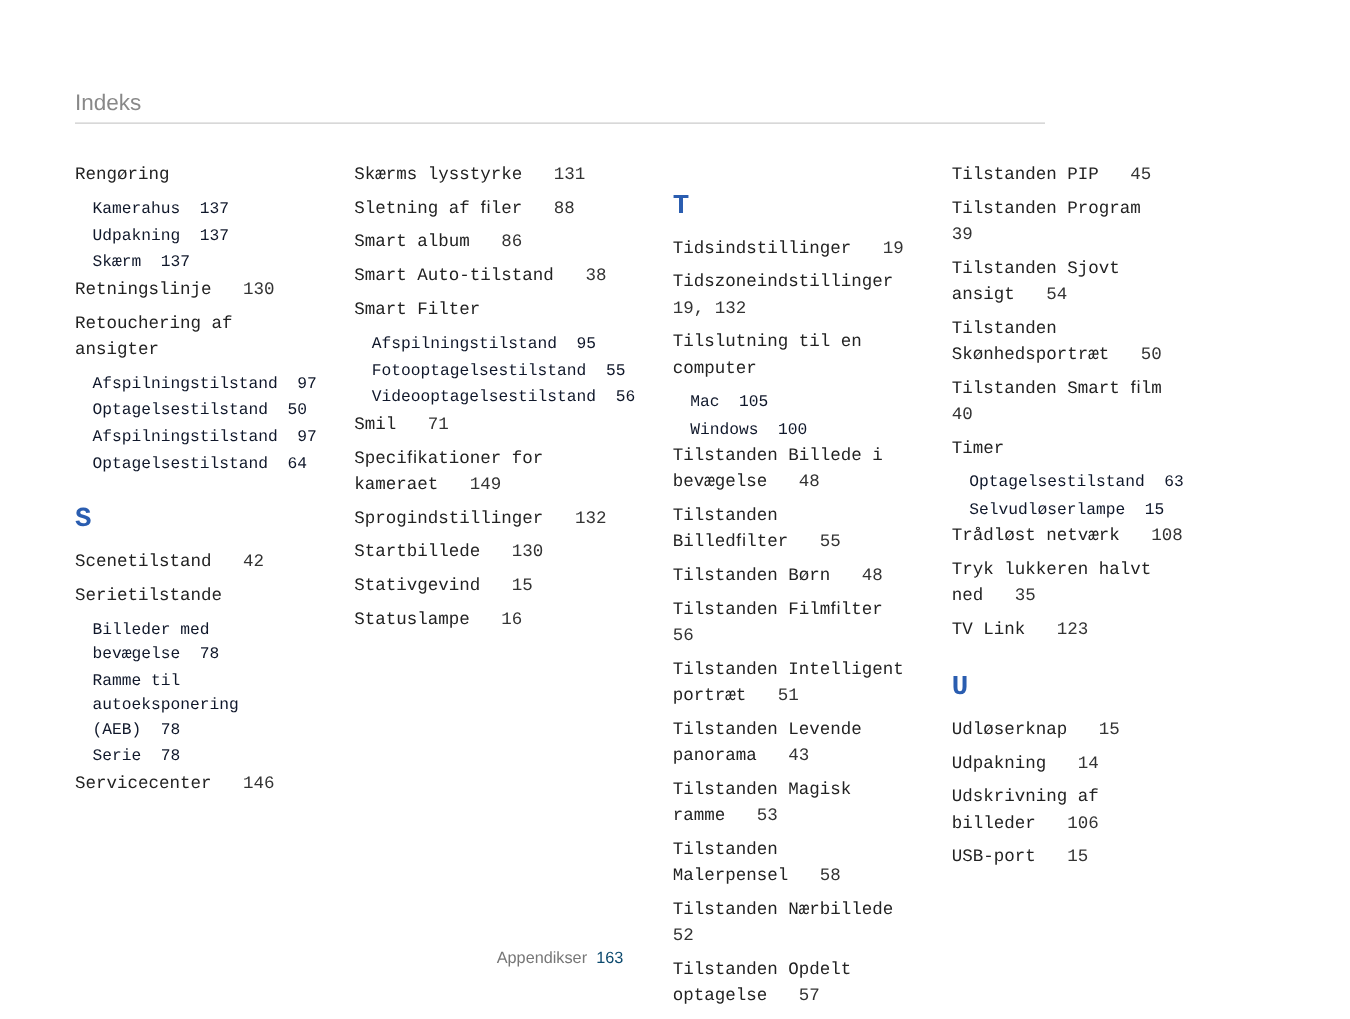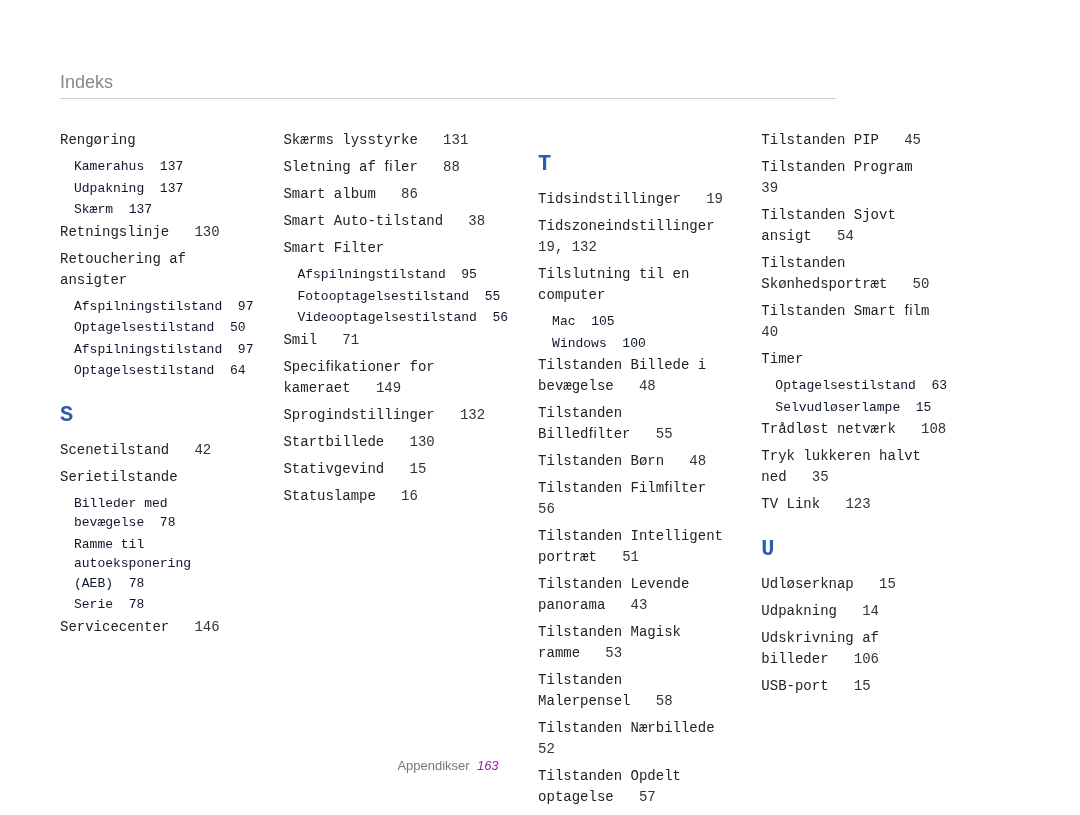--- a/index.html
+++ b/index.html
@@ -71,22 +71,21 @@
   .footer {
     position: absolute;
     bottom: 42px;
     left: 0;
     right: 0;
     text-align: center;
     font-size: 13px;
     color: #777;
   }
   .footer .n {
-    color: #a21caf;
-    font-style: italic;
+    color: #0c4a6e;
   }
 </style>
 </head>
 <body>
 
 <div class="page">
   <div class="page-title">Indeks</div>
   <div class="rule"></div>
 
   <div class="columns" id="columns">

